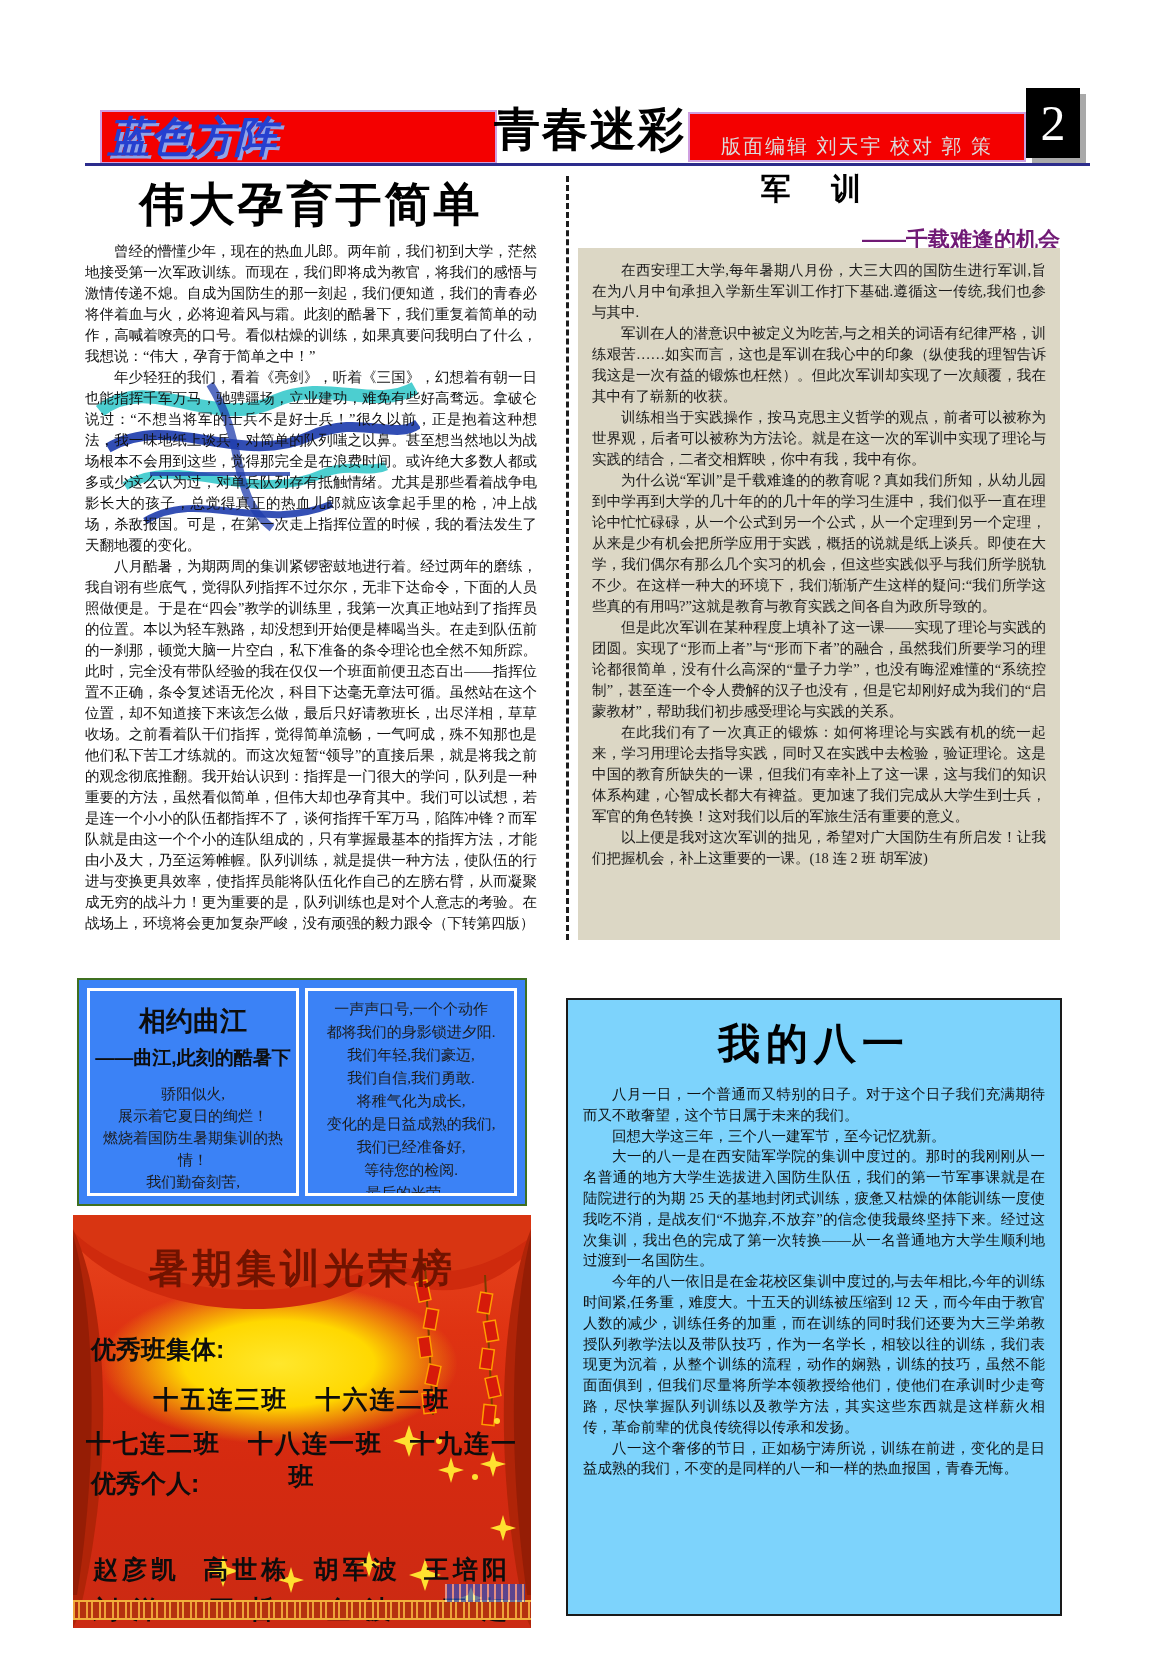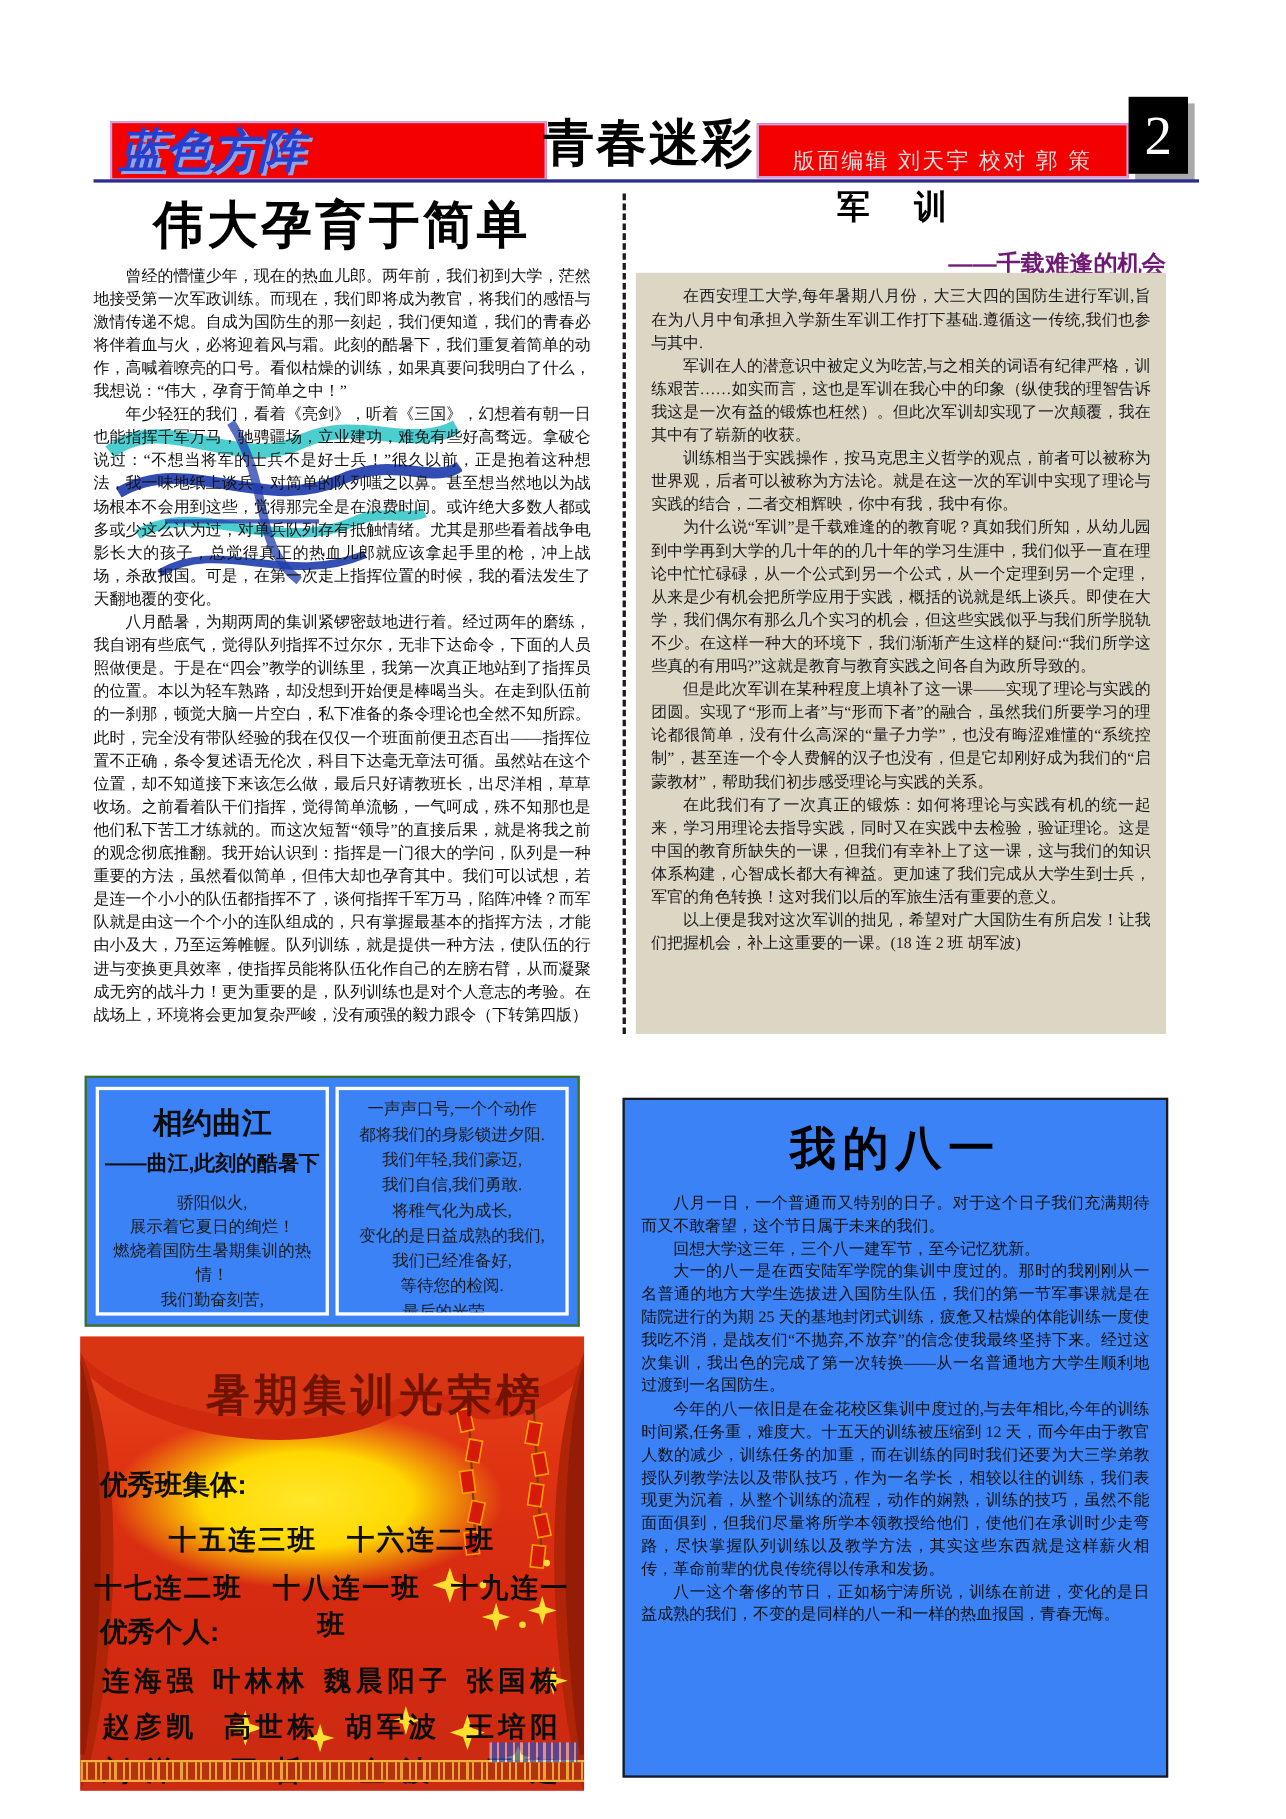--- a/index.html
+++ b/index.html
@@ -36,34 +36,34 @@
   .gp-subtitle{text-align:center;font-size:19px;font-weight:bold;color:#0d0d0d;margin-top:6px;margin-bottom:12px;}
   .gp-line{text-align:center;font-size:15px;color:#1c1c1c;line-height:22px;font-family:"Liberation Serif",serif;}
   .green-panel.right .gp-line{margin-top:1px;}
 
   
   .honor-box{left:73px;top:1215px;width:458px;height:413px;box-sizing:border-box;overflow:hidden;
     background:
       radial-gradient(ellipse 52% 26% at 45% 36%, #ffe72c 0%, #ffd800 40%, rgba(255,160,0,0) 75%),
       linear-gradient(180deg,#e8471f 0%,#df3312 28%,#d52a10 60%,#cb2a13 100%);}
   .honor-deco{left:0;top:0;width:458px;height:413px;pointer-events:none;}
-  .honor-title{left:0;top:26px;width:458px;text-align:center;font-size:40px;font-weight:bold;color:#701300;letter-spacing:4px;z-index:3;padding-left:39px;}
+  .honor-title{left:0;top:26px;width:458px;text-align:center;font-size:40px;font-weight:bold;color:#701300;letter-spacing:4px;z-index:3;}
   .honor-label{font-size:25px;font-weight:bold;color:#0d0d0d;padding-left:18px;z-index:3;}
   .honor-classrow{width:458px;text-align:center;font-size:25px;font-weight:bold;color:#0d0d0d;z-index:3;letter-spacing:2px;}
   .honor-namerow{left:0;width:458px;display:flex;justify-content:space-between;padding:0 20px;box-sizing:border-box;z-index:3;}
   .honor-name{font-size:25px;font-weight:bold;color:#0d0d0d;letter-spacing:4px;white-space:nowrap;}
   .meander{left:0;bottom:8px;width:458px;height:20px;background-color:#b5320f;
     background-image:repeating-linear-gradient(90deg,#eda239 0 2px,transparent 2px 5px,#eda239 5px 7px,transparent 7px 13px);
     border-top:2px solid #f2b13c;border-bottom:2px solid #f2b13c;box-sizing:border-box;z-index:4;}
   .watermark{right:6px;bottom:26px;width:80px;height:18px;z-index:5;opacity:.85;
     background:linear-gradient(0deg,#2a50c8,#6a90ee);
     background-image:repeating-linear-gradient(90deg,rgba(255,255,255,.55) 0 2px,rgba(40,80,200,.8) 2px 7px);}
 
   
-  .yellow-box{left:566px;top:998px;width:496px;height:618px;background:#3b82f6;border:2px solid #1a1a1a;box-sizing:border-box;padding:10px 15px;overflow:hidden;}
+  .yellow-box{left:566px;top:998px;width:496px;height:618px;background:#7dd3fc;border:2px solid #1a1a1a;box-sizing:border-box;padding:10px 15px;overflow:hidden;}
   .yellow-title{text-align:center;font-size:42px;font-weight:bold;color:#000;letter-spacing:6px;margin:6px 0 12px 0;}
   .yellow-box p{margin:0;text-indent:2em;font-family:"Liberation Serif",serif;font-size:14.5px;line-height:20.8px;text-align:justify;color:#111;}
 </style>
 </head>
 <body>
 
 <div class="abs masthead-box">
   <span class="masthead-text">蓝色方阵</span>
 </div>
 <div class="abs paper-title">青春迷彩</div>
@@ -174,26 +174,20 @@
       <circle cx="424" cy="206" r="3"></circle>
     </g>
   </svg>
 
   <div class="abs honor-title">暑期集训光荣榜</div>
   <div class="abs honor-label" style="top:118px;left:0;">优秀班集体:</div>
   <div class="abs honor-classrow" style="top:168px;">十五连三班　十六连二班</div>
   <div class="abs honor-classrow" style="top:212px;">十七连二班　十八连一班　十九连一班</div>
   <div class="abs honor-label" style="top:252px;left:0;">优秀个人:</div>
 
-  <div class="abs honor-namerow" style="top:296px;">
-    <span class="honor-name">连海强</span>
-    <span class="honor-name">叶林林</span>
-    <span class="honor-name">魏晨阳子</span>
-    <span class="honor-name">张国栋</span>
-  </div>
   <div class="abs honor-namerow" style="top:338px;">
     <span class="honor-name">赵彦凯</span>
     <span class="honor-name">高世栋</span>
     <span class="honor-name">胡军波</span>
     <span class="honor-name">王培阳</span>
   </div>
   <div class="abs honor-namerow" style="top:378px;">
     <span class="honor-name">刘 洋</span>
     <span class="honor-name">王 哲</span>
     <span class="honor-name">金 波</span>

